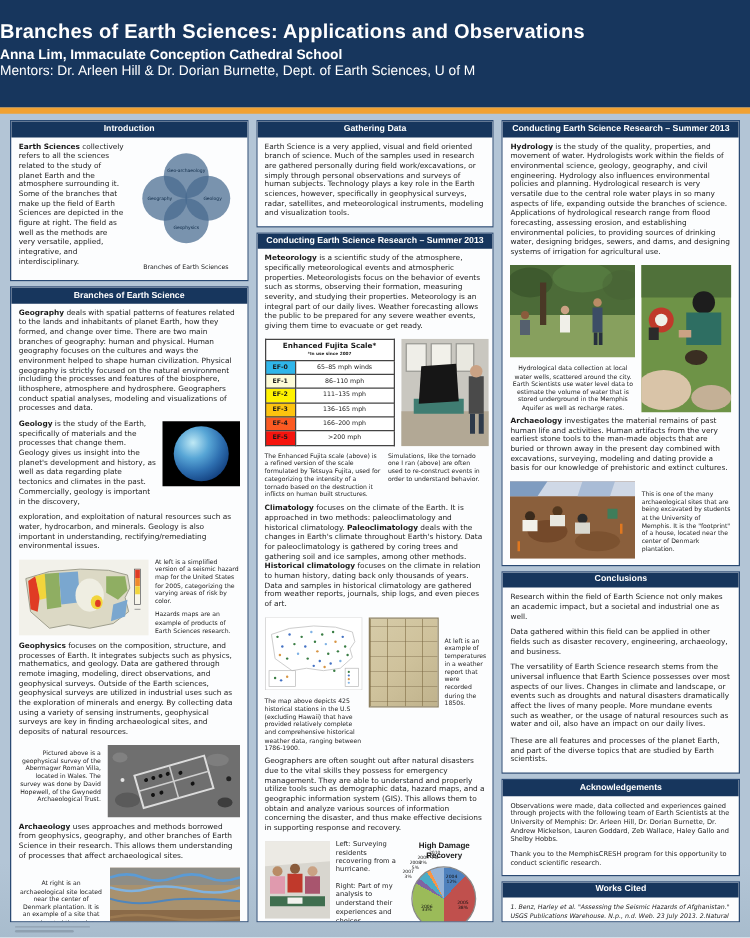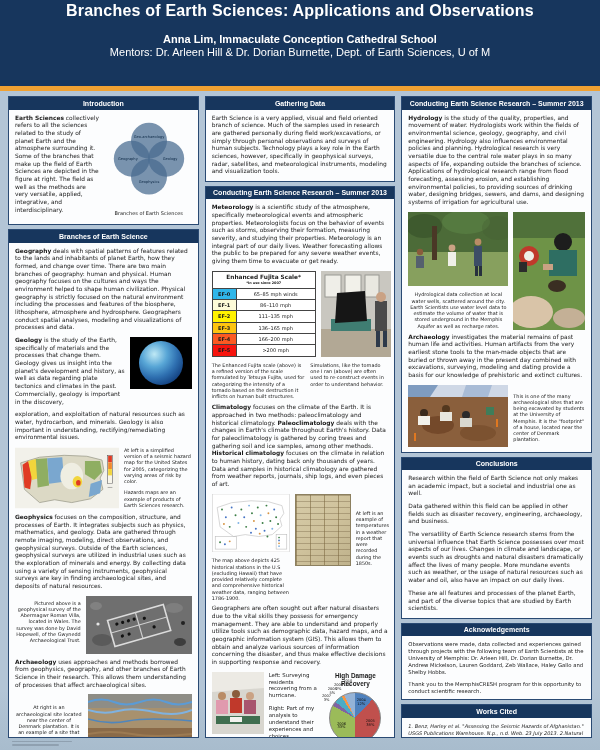--- a/index.html
+++ b/index.html
@@ -3,24 +3,24 @@
 <meta charset="utf-8">
 <style>
   * { box-sizing: border-box; }
   html,body { margin:0; padding:0; }
   body {
     width:600px; height:750px; position:relative; overflow:hidden;
     background:linear-gradient(180deg,#c2d2e0 0%,#b3c5d6 8%,#b3c5d6 92%,#a8bccd 100%);
     font-family:"DejaVu Sans",sans-serif; color:#1a1a1a;
   }
   
-  .masthead { height:86px; background:#17365d; text-align:center; color:#fff;
-    padding-top:2px; font-family:"Liberation Sans",sans-serif; }
+  .masthead { height:86px; background:#17365d; color:#fff;
+    padding-top:17px; font-family:"Liberation Sans",sans-serif; }
   .mast-title { font-size:16px; font-weight:bold; letter-spacing:.2px; }
-  .mast-author { font-size:11px; font-weight:bold; margin-top:13px; }
+  .mast-author { font-size:11px; font-weight:bold; margin-top:3px; }
   .mast-mentors { font-size:11px; font-weight:normal; margin-top:1px; }
   .stripe { height:5px; background:#f0a132; }
   
   .cols { display:flex; gap:6px; padding:5px 8px 4px; height:651px; }
   .col { flex:1; min-width:0; display:flex; flex-direction:column; gap:4px; overflow:hidden; }
   .section { border:1px solid #2a4a73; background:#fcfdfe; display:flex; flex-direction:column; overflow:hidden; }
   .grow { flex:1; }
   .sec-h { background:#17365d; color:#fff; font-weight:bold; text-align:center;
     font-size:7px; padding:2.5px 2px 3px; font-family:"Liberation Sans",sans-serif; flex:none; }
   .sec-b { padding:5px 6px; font-size:5.9px; line-height:1.3; overflow:hidden; }

